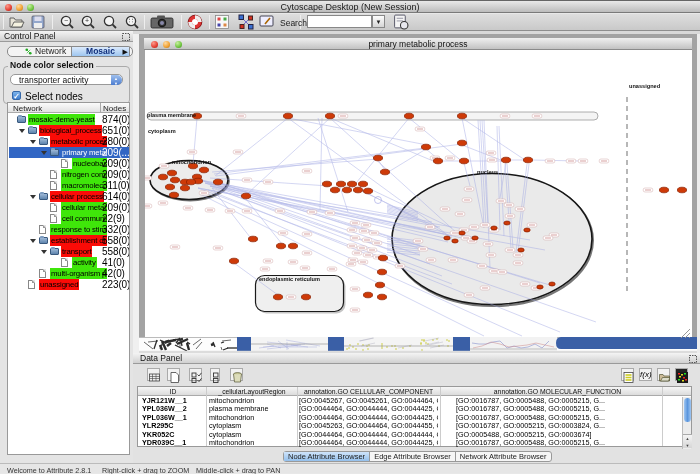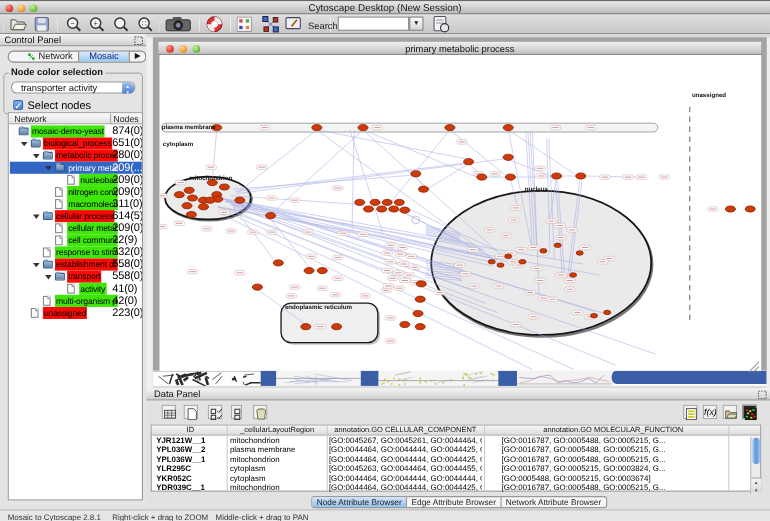--- a/index.html
+++ b/index.html
@@ -22,23 +22,23 @@
 #searchdrop { position:absolute; left:372px; top:1px; width:13px; height:13px;
   background:linear-gradient(#fdfdfd,#d5d5d5); border:1px solid #888; font-size:6px;
   text-align:center; line-height:12px; color:#222; }
 
 #cpanel { left:0; top:31px; width:133px; height:432px; background:#e4e4e4; }
 #cphead { position:absolute; left:0; top:0; width:133px; height:11px;
   background:linear-gradient(#f4f4f4,#d0d0d0); border-bottom:1px solid #9a9a9a;
   font-size:8.5px; color:#111; padding-left:4px; }
 #tabs { position:absolute; left:7px; top:15px; width:126px; height:11px;
   border:1px solid #8a8a8a; border-radius:5px; background:#f4f4f4; font-size:8.5px; }
-#tab-mosaic { position:absolute; left:63px; top:0px; width:47px; height:9px;
+#tab-mosaic { position:absolute; left:63px; top:0px; width:59px; height:9px;
   background:linear-gradient(#dbeafc,#9ec6f0); border-left:1px solid #8a8a8a; border-right:1px solid #8a8a8a;
-  color:#12307c; font-weight:normal; text-align:center; line-height:9px; }
+  color:#12307c; font-weight:bold; text-align:center; line-height:9px; }
 #tab-net { position:absolute; left:27px; top:0; color:#222; line-height:9px; }
 #tab-arrow { position:absolute; right:4px; top:0; font-size:7px; line-height:9px; color:#111; }
 #neticon { position:absolute; left:17px; top:1px; width:7px; height:7px; }
 #groupbox { position:absolute; left:3px; top:35px; width:127px; height:38px;
   border:1px solid #aaa; border-radius:4px; }
 #grouplbl { position:absolute; left:8px; top:29px; background:#e4e4e4; padding:0 2px;
   font-size:8.5px; font-weight:bold; color:#111; }
 #combo { position:absolute; left:10px; top:43px; width:113px; height:11px; background:#fff;
   border:1px solid #999; border-radius:5px; font-size:8.5px; color:#111;
   padding-left:8px; line-height:10px; }
@@ -262,21 +262,21 @@
         </div>
 <div class="trow" style="top:66px">
           <div class="file" style="left:42px"></div>
           <div class="tl" style="left:53px;max-width:46px;background:#3fe60a;color:#000">macromolecule</div>
           <div class="tc" style="color:#000">311(0)</div>
         </div>
 <div class="trow" style="top:77px">
           <div class="tri" style="left:22px"></div>
           <div class="fold" style="left:31px"></div>
           <div class="tl" style="left:42px;max-width:57px;background:#fb0b07;color:#000">cellular process</div>
-          <div class="tc" style="color:#000">614(5)</div>
+          <div class="tc" style="color:#000">614(0)</div>
         </div>
 <div class="trow" style="top:88px">
           <div class="file" style="left:42px"></div>
           <div class="tl" style="left:53px;max-width:46px;background:#3fe60a;color:#000">cellular metabo</div>
           <div class="tc" style="color:#000">209(0)</div>
         </div>
 <div class="trow" style="top:99px">
           <div class="file" style="left:42px"></div>
           <div class="tl" style="left:53px;max-width:46px;background:#3fe60a;color:#000">cell communicat</div>
           <div class="tc" style="color:#000">22(9)</div>
@@ -1092,16 +1092,16 @@
     <div class="vline" style="left:524px"></div>
     <div style="position:absolute;right:0;top:10px;width:9px;height:52px;background:#ececec;border-left:1px solid #bbb">
       <div style="position:absolute;top:1px;left:1px;width:7px;height:24px;border-radius:4px;background:linear-gradient(90deg,#9fc6f2,#5b96dd,#9fc6f2)"></div>
       <div style="position:absolute;bottom:1px;width:9px;height:14px;background:linear-gradient(#f4f4f4,#d6d6d6);border-top:1px solid #aaa;font-size:4px;text-align:center;color:#444;line-height:7px">▲<br>▼</div>
     </div>
   </div>
   <div id="dtabs"><span class="sel">Node Attribute Browser</span><span>Edge Attribute Browser</span><span>Network Attribute Browser</span></div>
 </div>
 
 <div class="abs" id="status">
-  <span style="position:absolute;left:7px;top:2px">Mosaic to Cytoscape 2.8.1</span>
+  <span style="position:absolute;left:7px;top:2px">Welcome to Attribute 2.8.1</span>
   <span style="position:absolute;left:102px;top:2px">Right-click + drag to ZOOM</span>
   <span style="position:absolute;left:196px;top:2px">Middle-click + drag to PAN</span>
 </div>
 
 </body></html>

